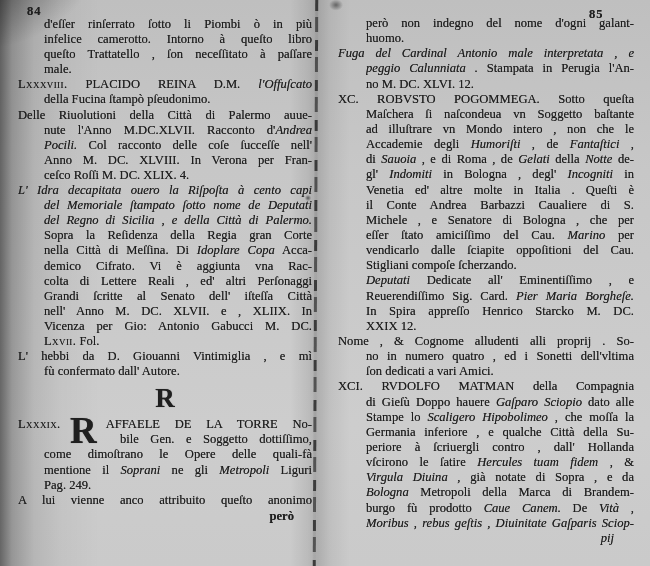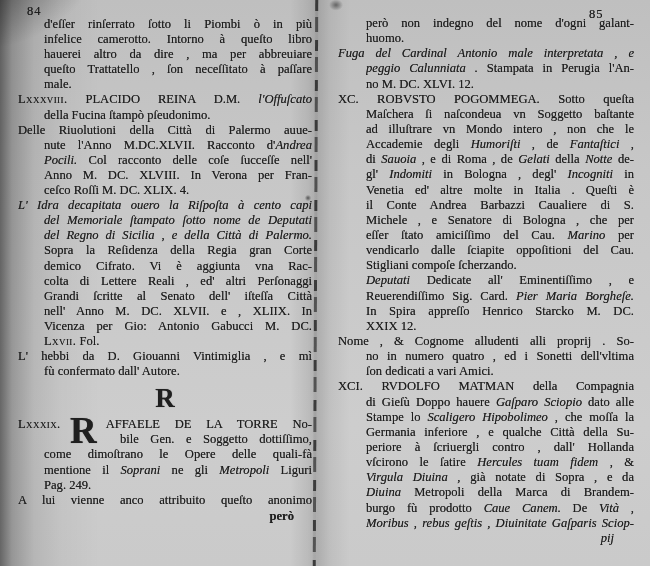--- a/index.html
+++ b/index.html
@@ -19,21 +19,21 @@
       linear-gradient(180deg, #bfbfbf 0%, #c7c7c7 30%, #cdcdcd 75%, #cacaca 100%);
   }
   .crease {
     position: absolute; left: 314px; top: 0; width: 3px; height: 566px;
     background: repeating-linear-gradient(180deg,
       rgba(15,15,15,0.85) 0 11px, rgba(90,90,90,0.20) 11px 17px,
       rgba(20,20,20,0.70) 17px 32px, rgba(120,120,120,0.15) 32px 40px);
     transform: rotate(0.25deg);
     opacity: 0.85;
   }
-  .pagenum { position: absolute; font-size: 12.5px; font-weight: normal; letter-spacing: 1px; text-shadow: 0 0 0.6px rgba(0,0,0,0.6); }
+  .pagenum { position: absolute; font-size: 12.5px; font-weight: bold; letter-spacing: 1px; text-shadow: 0 0 0.6px rgba(0,0,0,0.6); }
   .pn-l { left: 27px; top: 4px; }
   .pn-r { left: 589px; top: 7px; }
   .col { position: absolute; font-family: Liberation Serif, serif; }
   .col-l { left: 18px; top: 17px; width: 294px; }
   .col-r { left: 338px; top: 16px; width: 296px; }
   .line {
     margin: 0; padding: 0;
     font-size: 12.6px; line-height: 15.1px; height: 15.1px;
     overflow: hidden;
     margin-left: 26px;
@@ -68,34 +68,34 @@
 <div class="scan">
   <div class="crease"></div>
 
   <div class="pagenum pn-l">84</div>
   <div class="pagenum pn-r">85</div>
 
   <div class="col col-l">
     <div>
         <p class="line">d'eſſer rinſerrato ſotto li Piombi ò in più</p>
         <p class="line">infelice camerotto. Intorno à queſto libro</p>
-        <p class="line">hauerei altro da dire , ma per abbreuiare</p>
         <p class="line">queſto Trattatello , ſon neceſſitato à paſſare</p>
         <p class="line end">male.</p>
         <p class="line out"><span class="sc">Lxxxviii.</span> PLACIDO REINA D.M. <span class="it">l'Offuſcato</span></p>
         <p class="line end">della Fucina ſtampò pſeudonimo.</p>
         <p class="line out">Delle Riuolutioni della Città di Palermo auue-</p>
         <p class="line">nute l'Anno M.DC.XLVII. Racconto d'<span class="it">Andrea</span></p>
         <p class="line"><span class="it">Pocili.</span> Col racconto delle coſe ſucceſſe nell'</p>
         <p class="line">Anno M. DC. XLVIII. In Verona per Fran-</p>
         <p class="line end">ceſco Roſſi M. DC. XLIX. 4.</p>
         <p class="line out"><span class="it">L' Idra decapitata ouero la Riſpoſta à cento capi</span></p>
         <p class="line"><span class="it">del Memoriale ſtampato ſotto nome de Deputati</span></p>
         <p class="line"><span class="it">del Regno di Sicilia , e della Città di Palermo.</span></p>
         <p class="line">Sopra la Reſidenza della Regia gran Corte</p>
+        <p class="line">nella Città di Meſſina. Di <span class="it">Idoplare Copa</span> Acca-</p>
         <p class="line">demico Cifrato. Vi è aggiunta vna Rac-</p>
         <p class="line">colta di Lettere Reali , ed' altri Perſonaggi</p>
         <p class="line">Grandi ſcritte al Senato dell' iſteſſa Città</p>
         <p class="line">nell' Anno M. DC. XLVII. e , XLIIX. In</p>
         <p class="line">Vicenza per Gio: Antonio Gabucci M. DC.</p>
         <p class="line end"><span class="sc">Lxvii.</span> Fol.</p>
         <p class="line out">L' hebbi da D. Giouanni Vintimiglia , e mì</p>
         <p class="line end">fù confermato dall' Autore.</p>
       </div>
     <h2 class="sect">R</h2>
@@ -139,19 +139,19 @@
         <p class="line out">Nome , &amp; Cognome alludenti alli proprij . So-</p>
         <p class="line">no in numero quatro , ed i Sonetti dell'vltima</p>
         <p class="line end">ſon dedicati a vari Amici.</p>
         <p class="line out">XCI. RVDOLFO MATMAN della Compagnia</p>
         <p class="line">di Gieſù Doppo hauere <span class="it">Gaſparo Sciopio</span> dato alle</p>
         <p class="line">Stampe lo <span class="it">Scaligero Hipobolimeo</span> , che moſſa la</p>
         <p class="line">Germania inferiore , e qualche Città della Su-</p>
         <p class="line">periore à ſcriuergli contro , dall' Hollanda</p>
         <p class="line">vſcirono le ſatire <span class="it">Hercules tuam fidem</span> , &amp;</p>
         <p class="line"><span class="it">Virgula Diuina</span> , già notate di Sopra , e da</p>
-        <p class="line"><span class="it">Diuina</span> Metropoli della Marca di Brandem-</p>
+        <p class="line"><span class="it">Bologna</span> Metropoli della Marca di Brandem-</p>
         <p class="line">burgo fù prodotto <span class="it">Caue Canem.</span> De <span class="it">Vità ,</span></p>
         <p class="line"><span class="it">Moribus , rebus geſtis , Diuinitate Gaſparis Sciop-</span></p>
       </div>
     <p class="line cw cw-r it">pij</p>
   </div>
 </div>
 
 </body></html>

